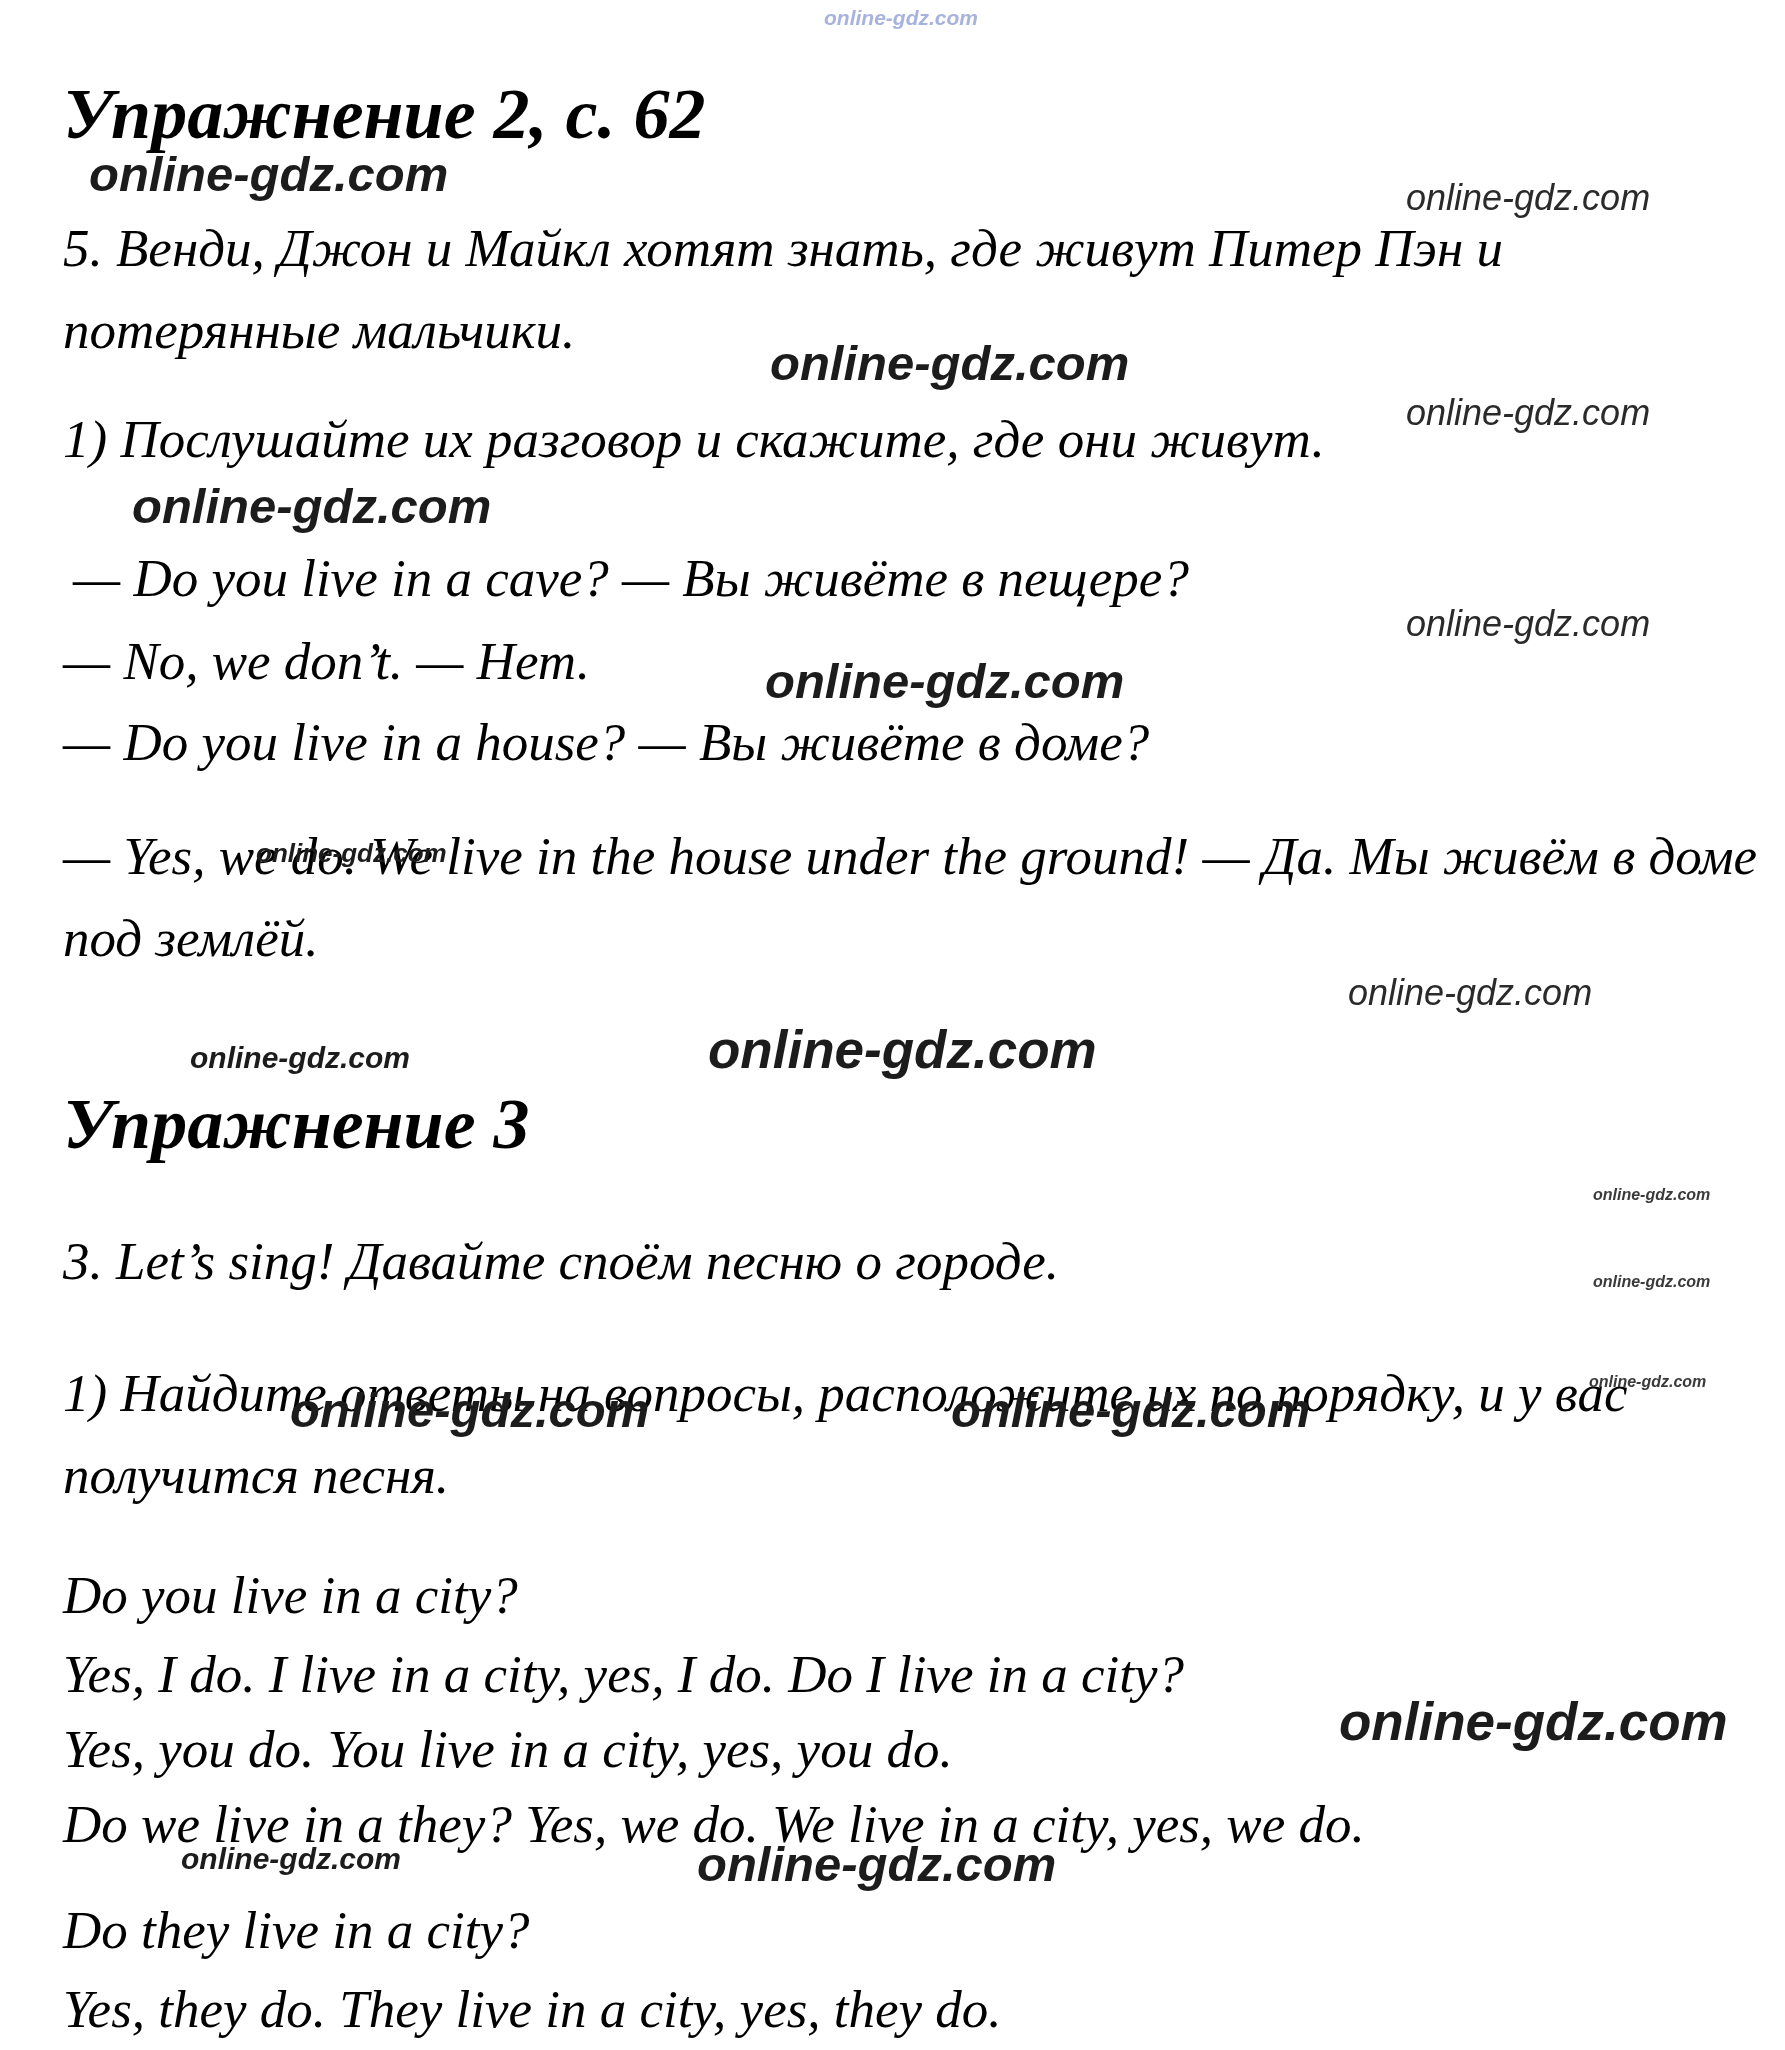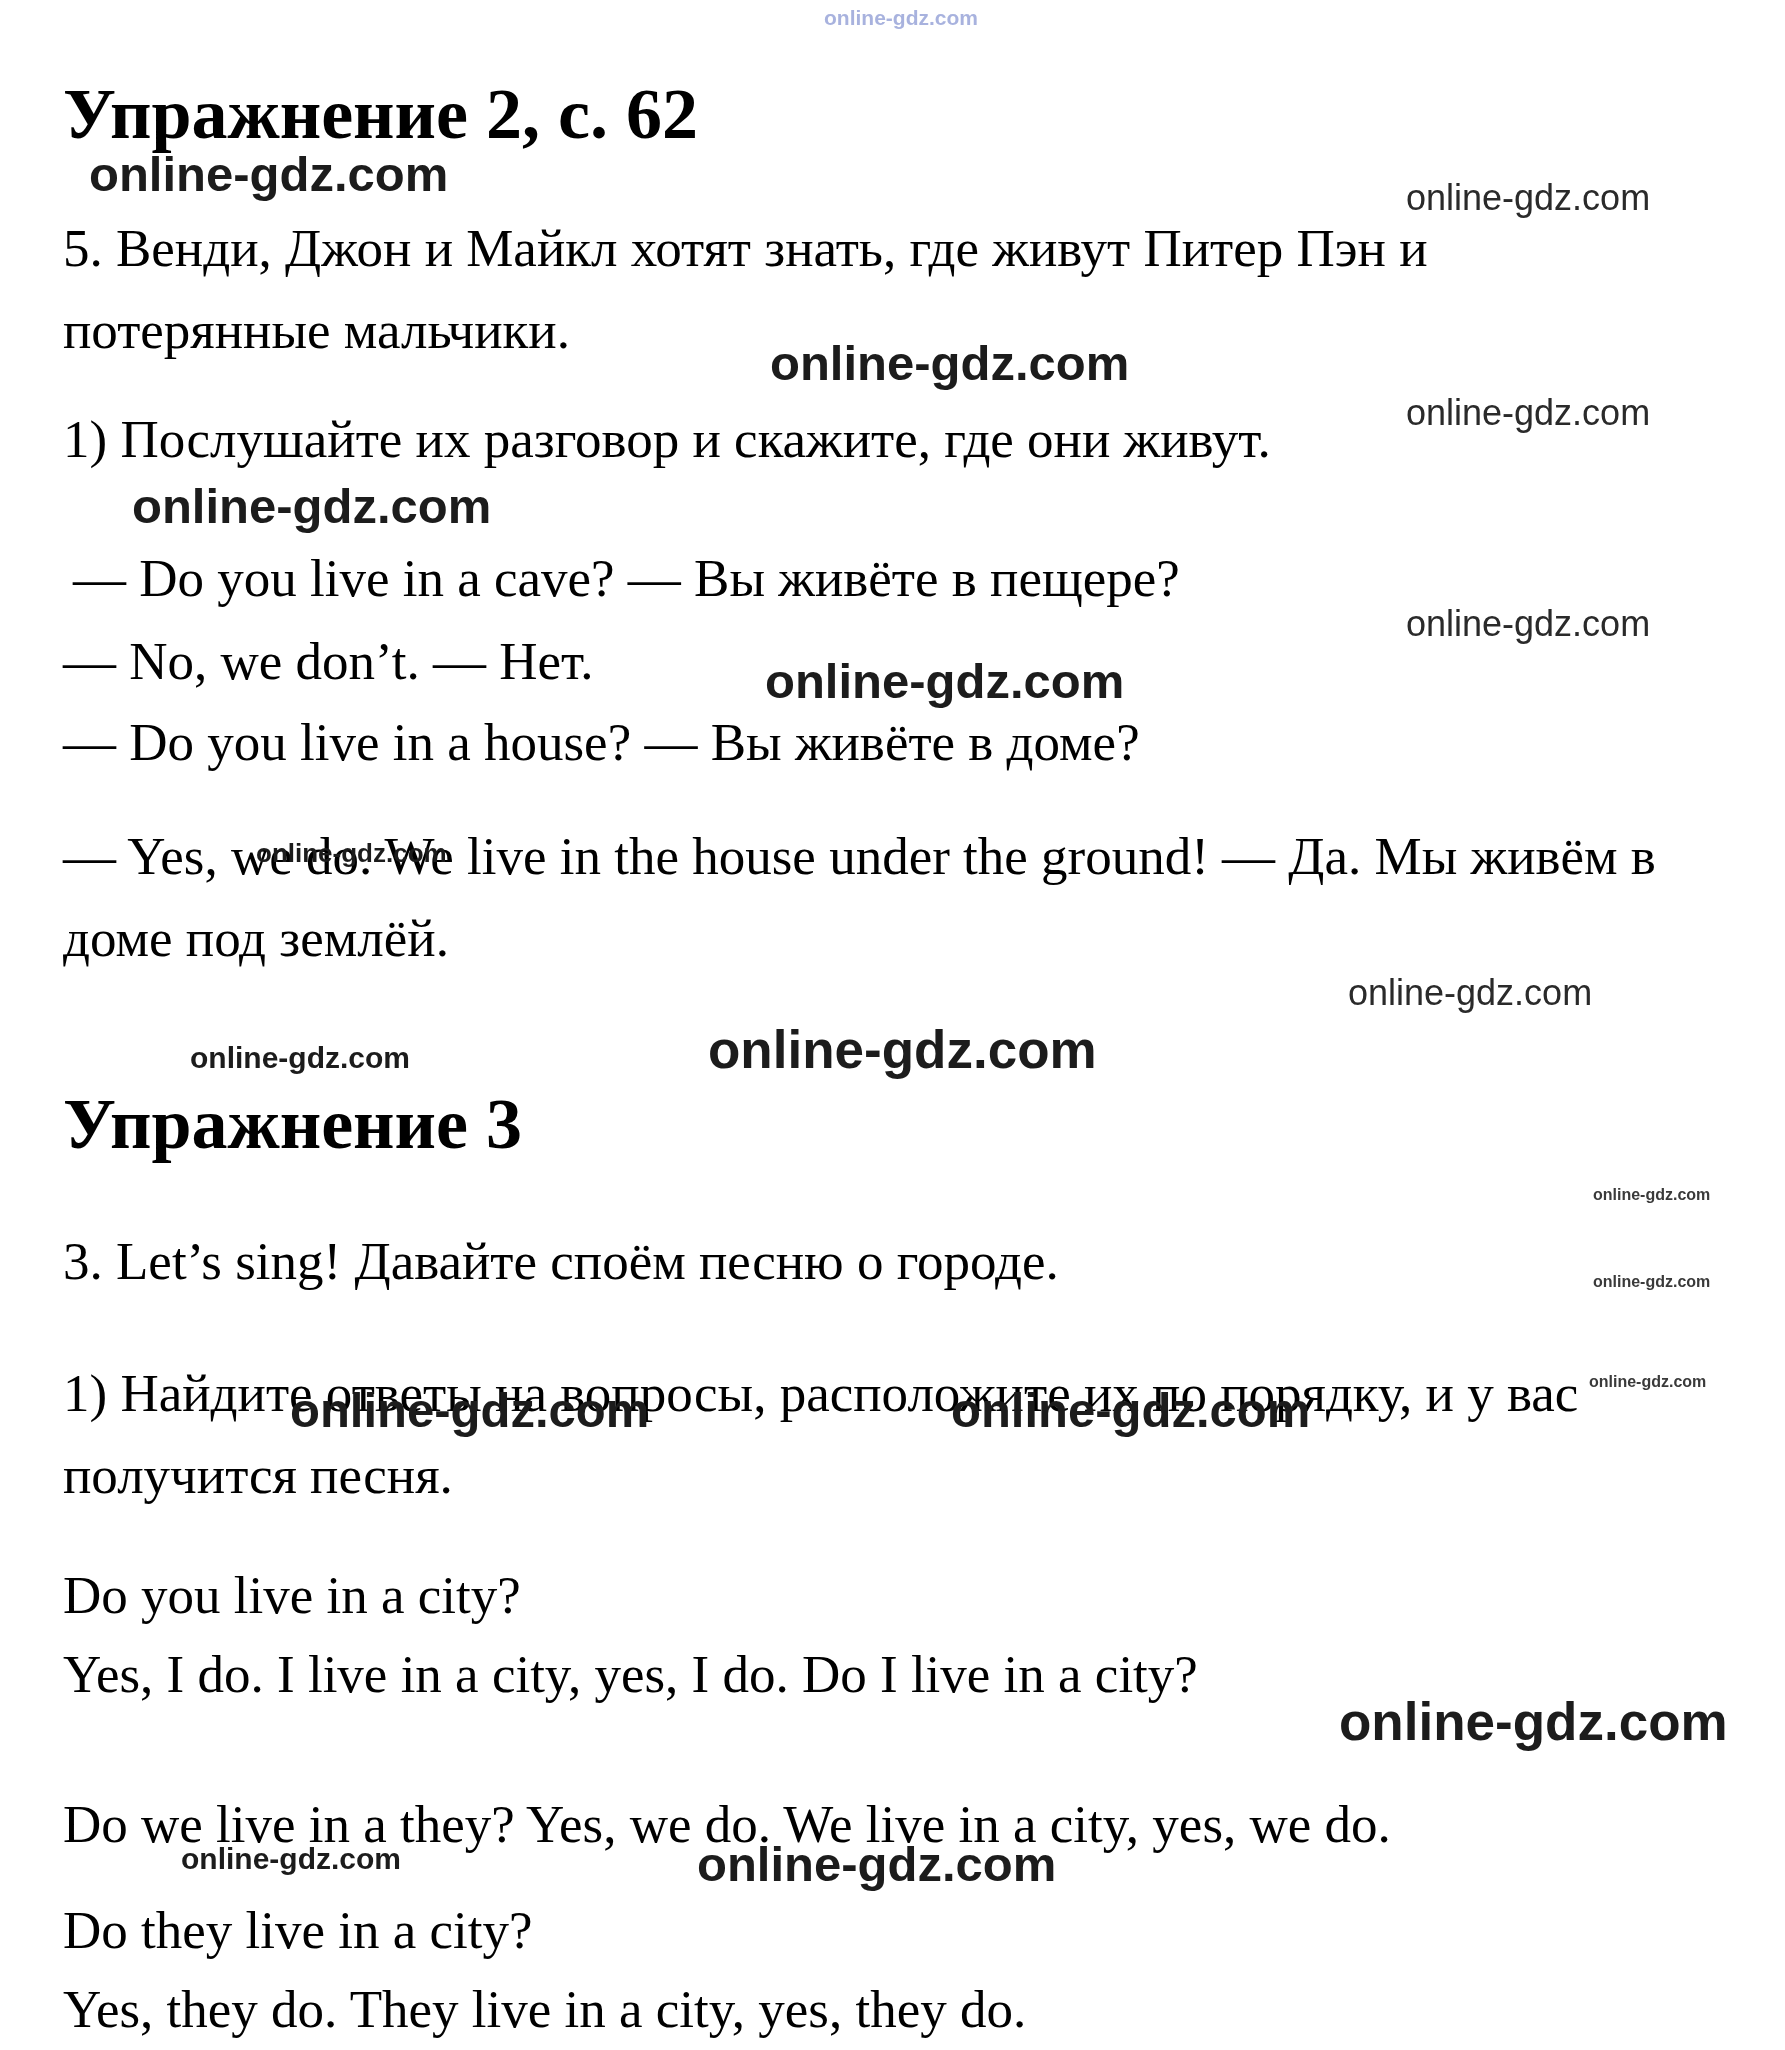--- a/index.html
+++ b/index.html
@@ -1,15 +1,15 @@
 <!DOCTYPE html>
 <html style="font-size:15px"><head>
 <meta charset="utf-8">
 <style>
-  * { margin: 0; padding: 0; box-sizing: border-box; }
+  * { margin: 0; padding: 0; box-sizing: border-box; font-style: italic; }
   html, body { background: #ffffff; }
   .page {
     position: relative;
     width: 1785px;
     height: 2051px;
     background: #ffffff;
     font-family: "Liberation Serif", serif;
     color: #000000;
     overflow: hidden;
   }
@@ -96,20 +96,21 @@
   <div class="txt wrap" style="top:1352px; width:1657px;">1) Найдите ответы на вопросы, расположите их по порядку, и у вас получится песня.</div>
 
   <span class="wm wm-xl" style="left:290px; top:1382px;">online-gdz.com</span>
   <span class="wm wm-xl" style="left:951px; top:1382px;">online-gdz.com</span>
   <span class="wm wm-xs" style="left:1589px; top:1373px;">online-gdz.com</span>
 
   <div class="txt" style="top:1633px;">Yes, I do. I live in a city, yes, I do. Do I live in a city?</div>
 
   <div class="txt" style="top:1554px;">Do you live in a city?</div>
 
+  <div class="txt" style="top:1708px;">Yes, you do. You live in a city, yes, you do.</div>
 
   <span class="wm wm-xl" style="left:1339px; top:1691px; font-size:53px;">online-gdz.com</span>
 
   <div class="txt" style="top:1783px;">Do we live in a they? Yes, we do. We live in a city, yes, we do.</div>
 
   <span class="wm wm-sm" style="left:181px; top:1842px;">online-gdz.com</span>
   <span class="wm wm-xl" style="left:697px; top:1836px;">online-gdz.com</span>
 
   <div class="txt" style="top:1889px;">Do they live in a city?</div>
 

